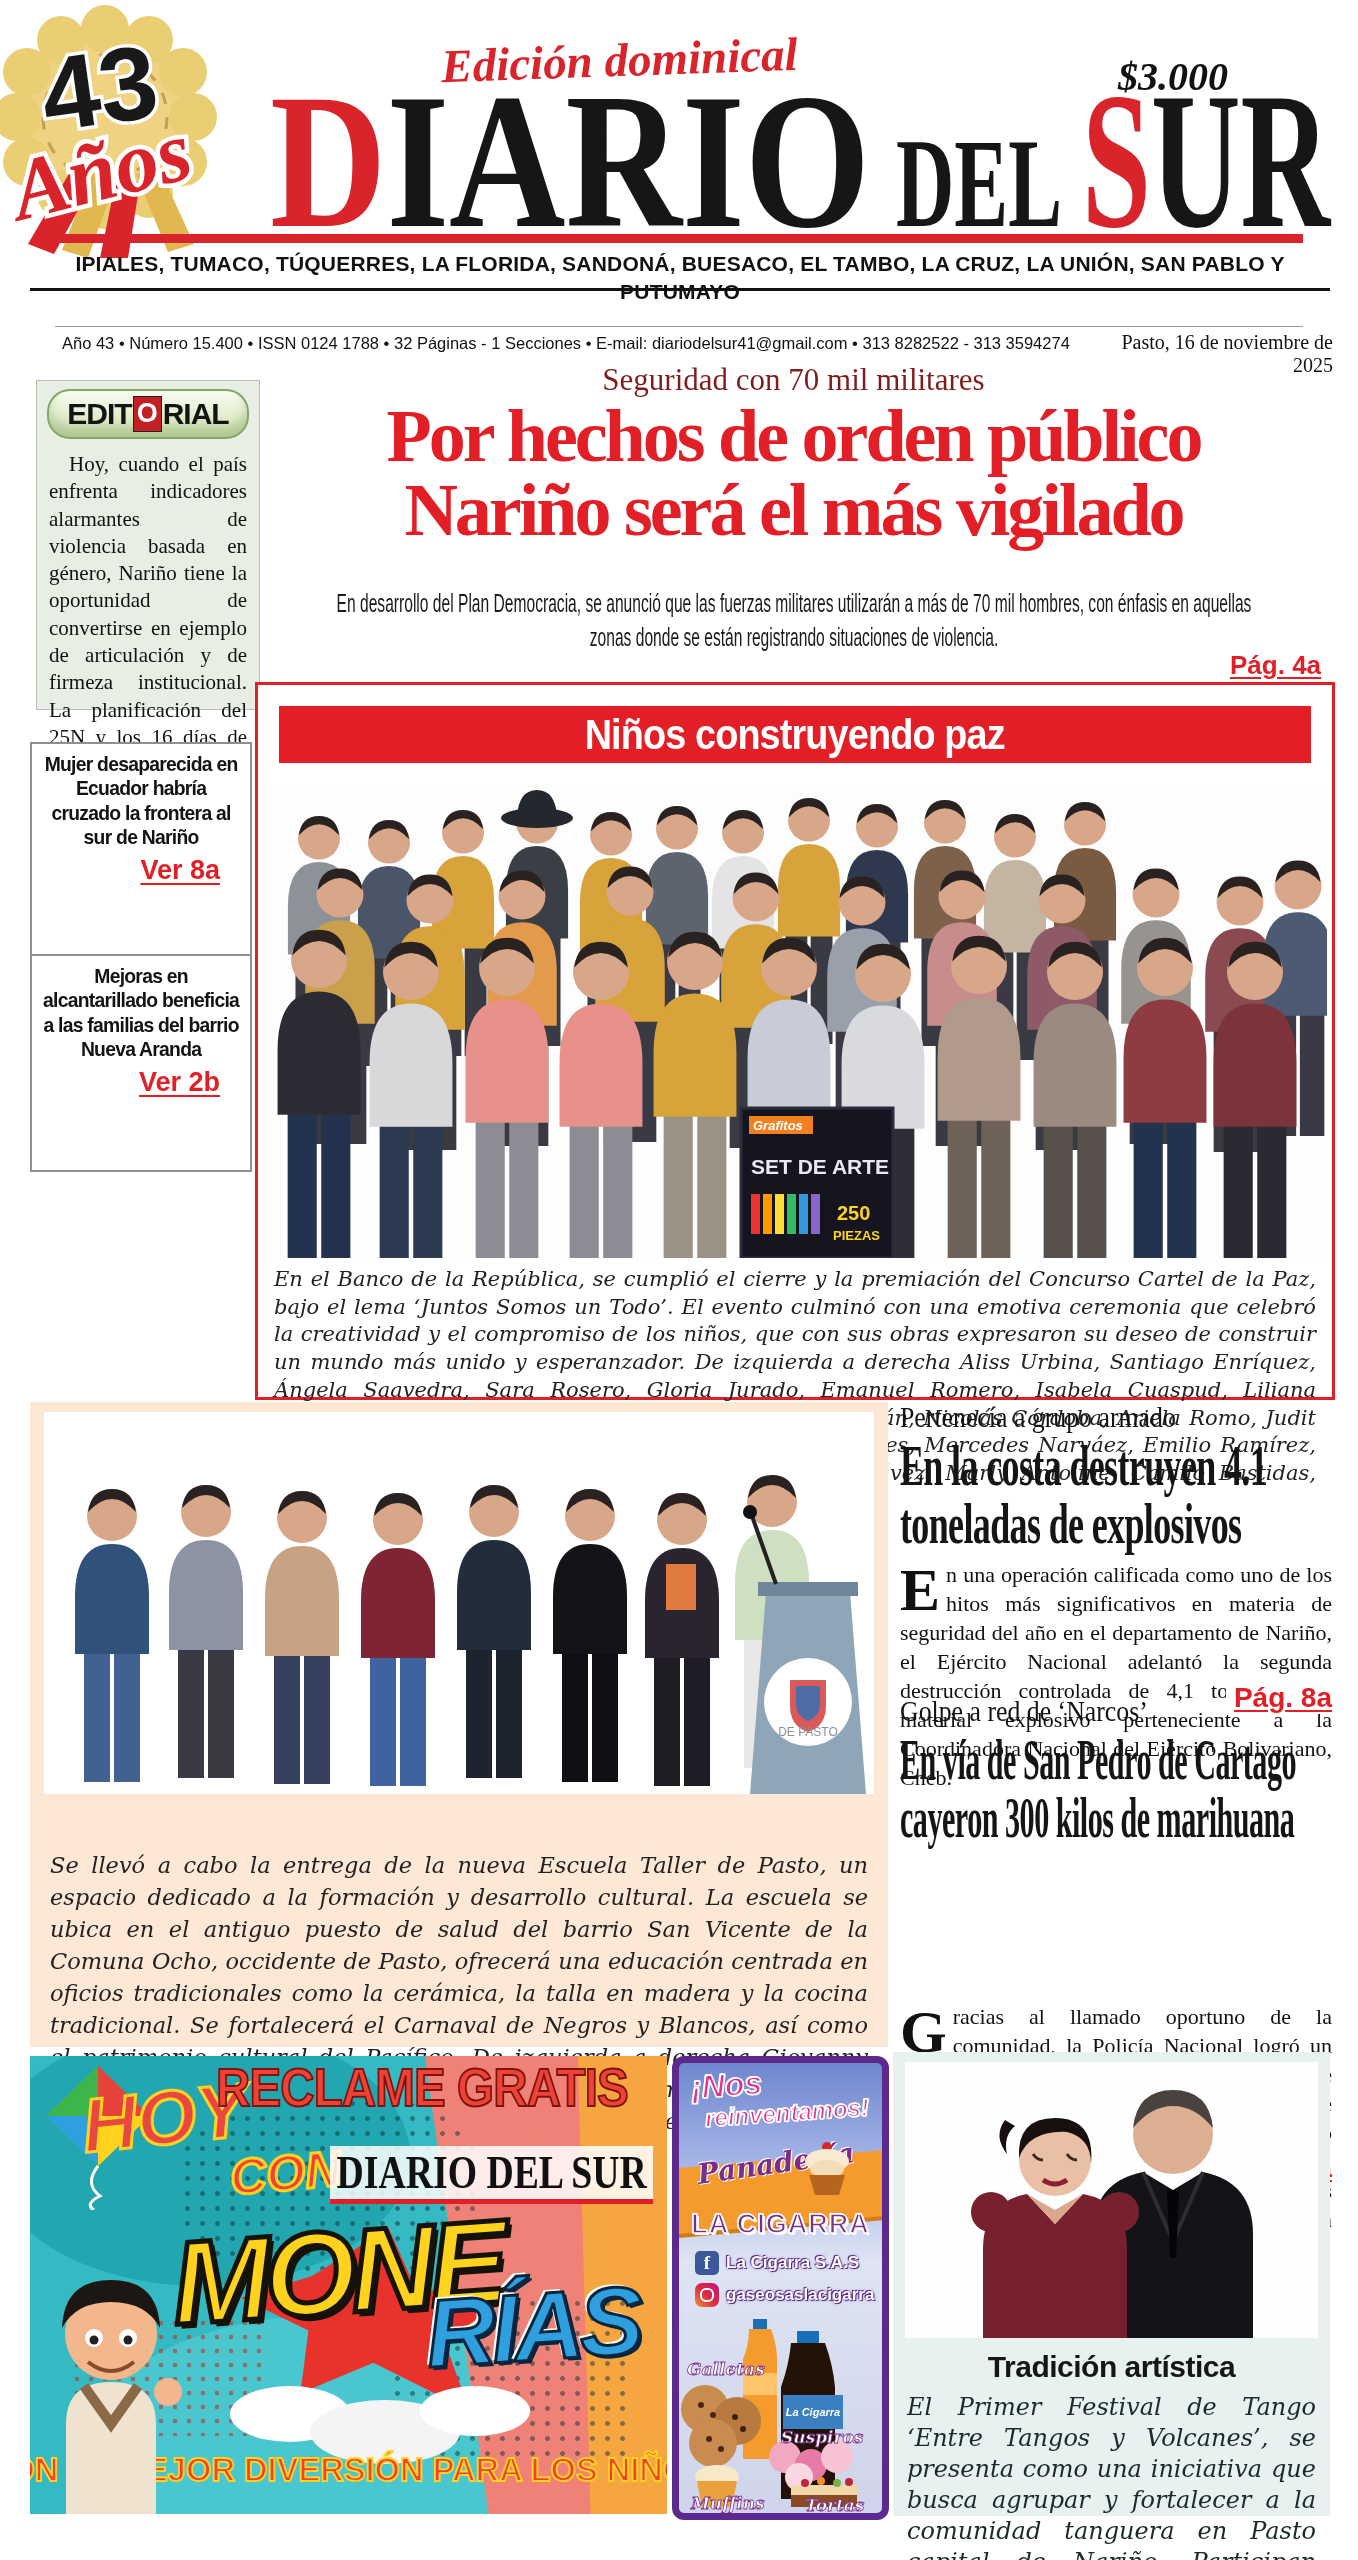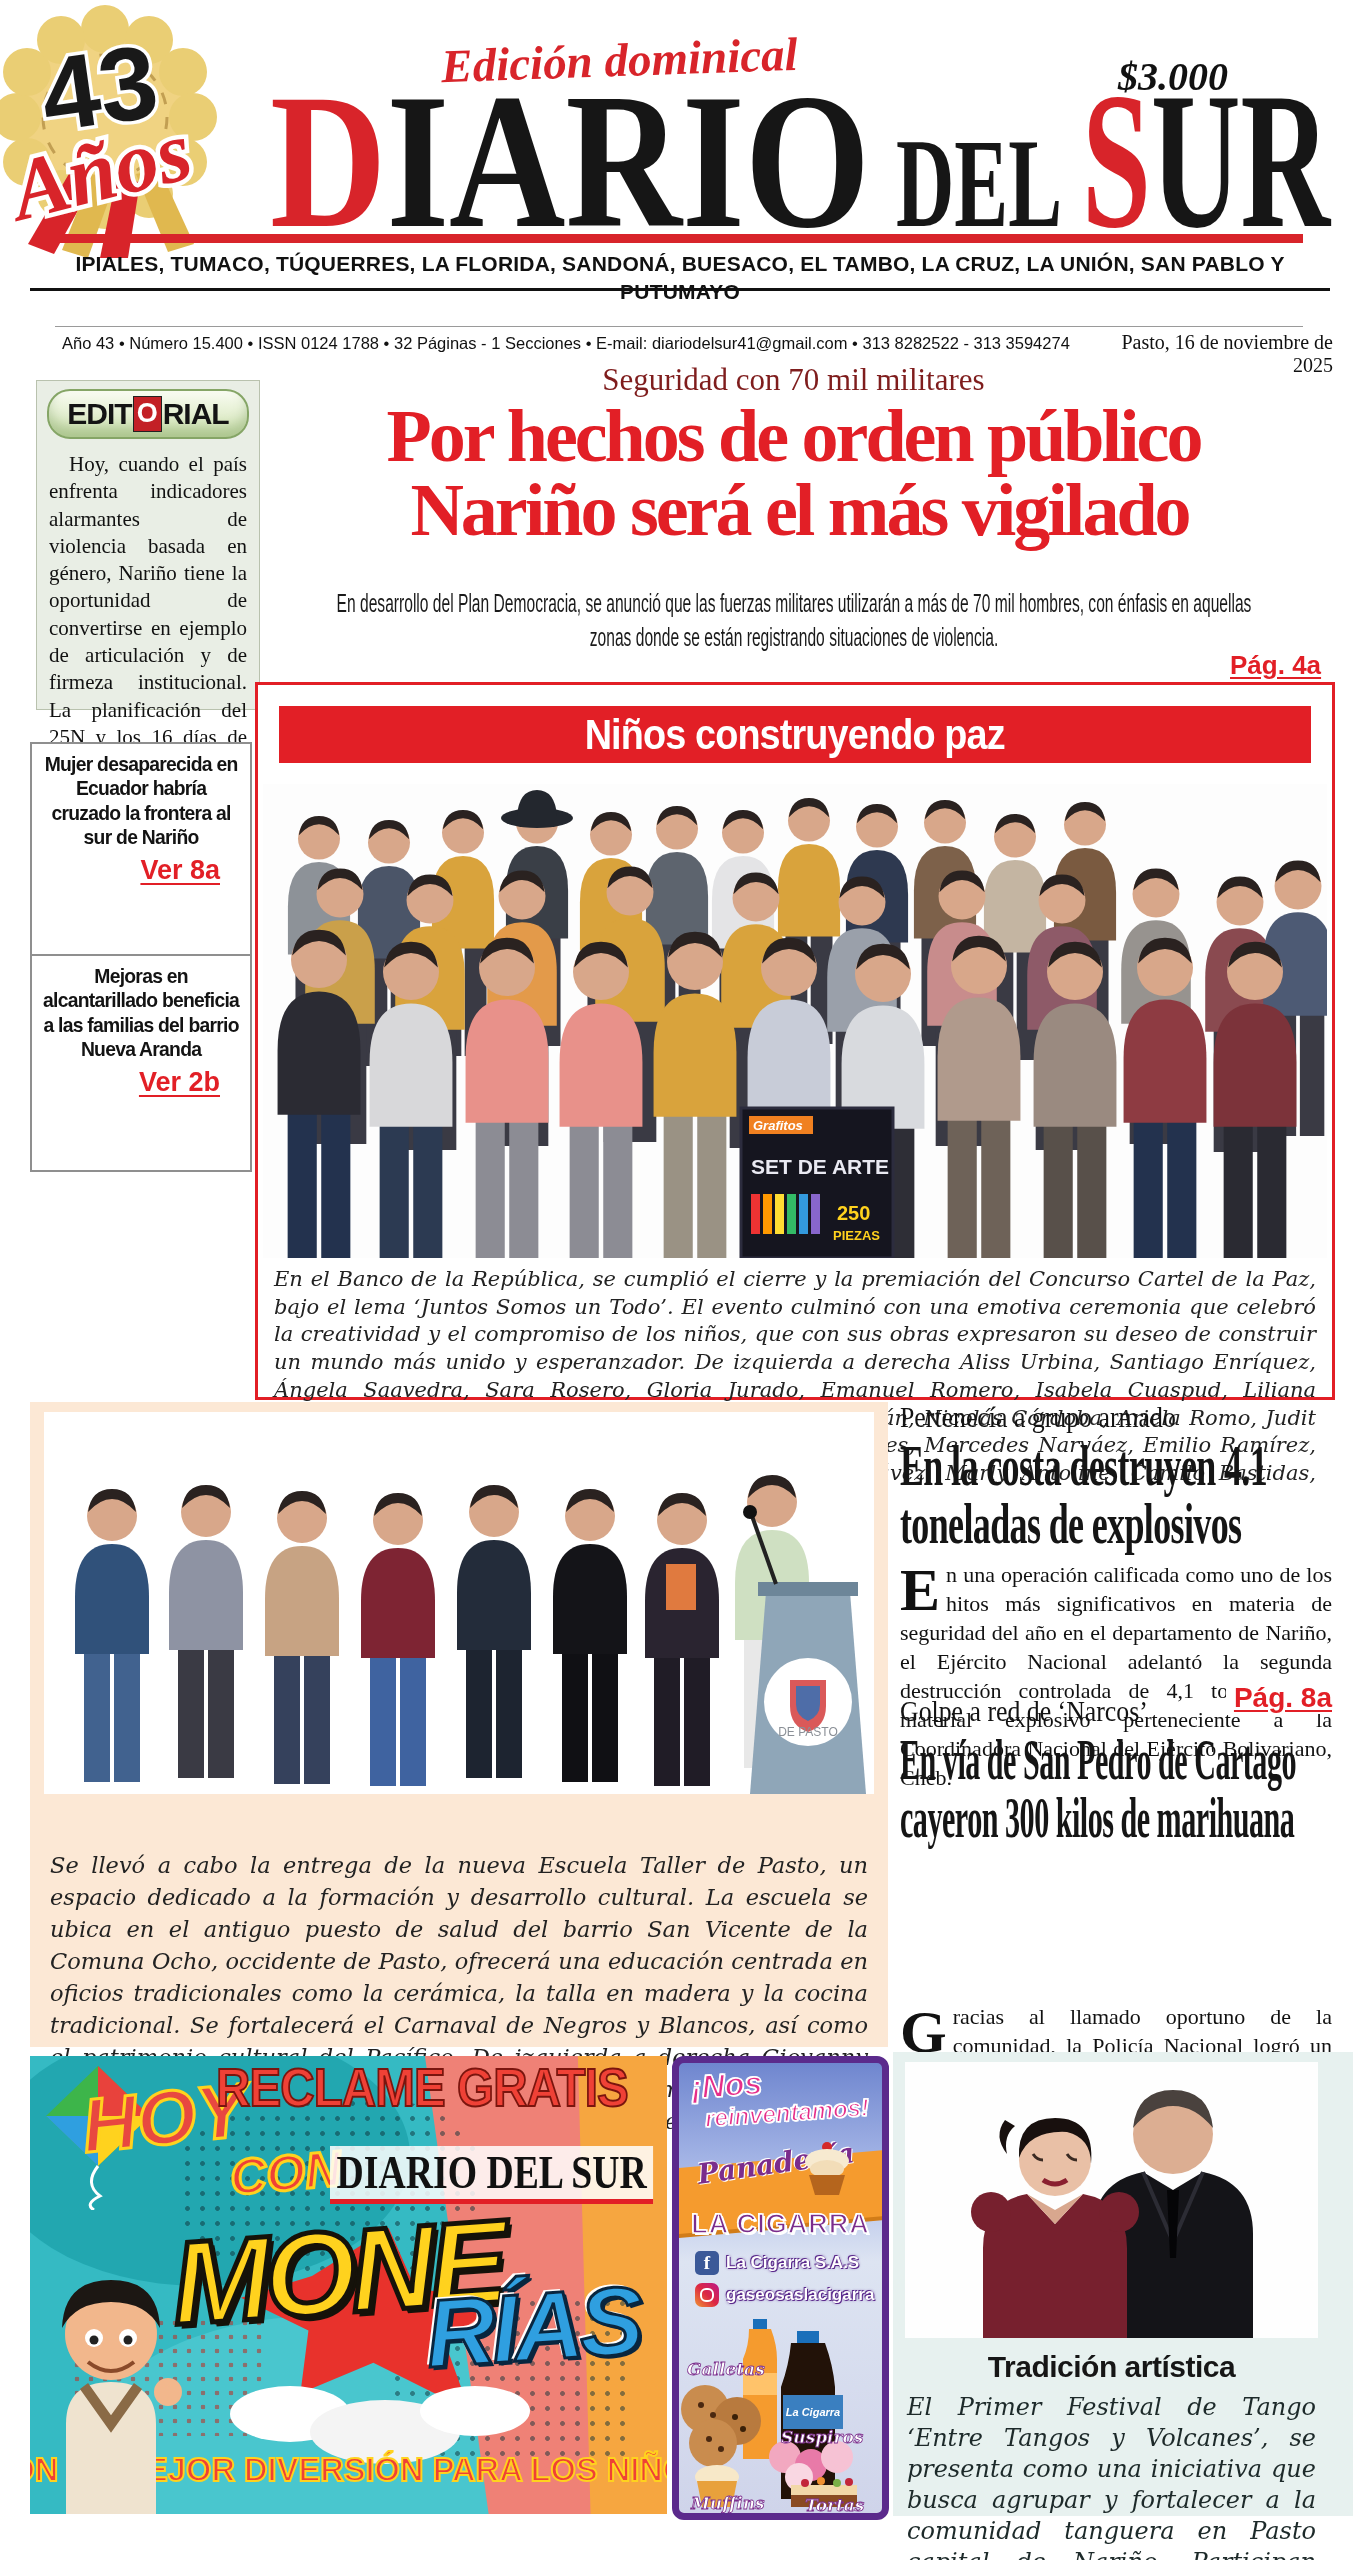--- a/index.html
+++ b/index.html
@@ -44,21 +44,21 @@
   .s62{transform:scaleX(.62);}
   .s52{transform:scaleX(.52);}
   .rbody{font:22px/29px "Liberation Serif",serif;color:#111;text-align:justify;position:relative;}
   .dcap{float:left;font:bold 60px/50px "Liberation Serif",serif;padding:5px 6px 0 0;color:#111;}
   .endlink{position:absolute;right:0;bottom:-4px;background:#fff;padding-left:8px;font-size:28px;}
   
   .peach{background:#fce8d5;}
   .phwhite{background:#fff;}
   .secttitle{font:bold 30px "Liberation Sans",sans-serif;color:#161616;letter-spacing:-.5px;}
   .longcap{font:italic 22.5px/1.42 "DejaVu Serif",serif;color:#222;text-align:justify;}
-  .bluepanel{background:#e7f1ef;padding-left:23px;}
+  .bluepanel{background:#e7f1ef;}
   .tangocap{font:italic 24px/31px "DejaVu Serif",serif;color:#1d2a2a;text-align:justify;}
   
   .mon{background:#35bac3;overflow:hidden;}
   .dots{background-image:radial-gradient(#10333a 2.1px,transparent 2.6px);background-size:15px 15px;opacity:.5;}
   .dotsr{background-image:radial-gradient(#b7372d 2.1px,transparent 2.6px);background-size:14px 14px;opacity:.6;}
   .outl-y{ -webkit-text-stroke:3px #ffd21e; text-shadow:0 0 2px #ffd21e;}
   .outl-k{ -webkit-text-stroke:2px #7a150e;}
   .outl-b{ -webkit-text-stroke:3px #09263f;}
   .monf{ -webkit-text-stroke:2px #ffd21e;}
   
@@ -132,21 +132,21 @@
     <span class="sbl">Ver 8a</span>
   </div>
   <div class="sb" style="height:200px;">
     <span class="sbt">Mejoras en alcantarillado beneficia a las familias del barrio Nueva Aranda</span>
     <span class="sbl">Ver 2b</span>
   </div>
 </div>
 
 <div class="abs kick ctr" style="left:255px;top:362px;width:1077px;">Seguridad con 70 mil militares</div>
 <div class="abs bighead ctr" style="left:255px;top:400px;width:1077px;">Por hechos de orden público</div>
-<div class="abs bighead ctr" style="left:261px;top:474px;width:1077px;">Nariño será el más vigilado</div>
+<div class="abs bighead ctr" style="left:255px;top:474px;width:1077px;">Nariño será el más vigilado</div>
 <div class="abs" style="left:255px;top:586px;width:1077px;display:flex;justify-content:center;">
   <div class="deck" style="width:1560px;flex:none;transform:scaleX(.60);transform-origin:50% 0;">En desarrollo del Plan Democracia, se anunció que las fuerzas militares utilizarán a más de 70 mil hombres, con énfasis en aquellas zonas donde se están registrando situaciones de violencia.</div>
 </div>
 <span class="abs plink" style="top:650px;left:1230px;">Pág. 4a</span>
 
 <div class="abs featbox" style="left:255px;top:682px;width:1074px;height:712px;">
   <div class="banner" style="margin:21px;height:57px;">
     <span>Niños construyendo paz</span>
   </div>
   <div style="position:relative;height:474px;overflow:hidden;">

